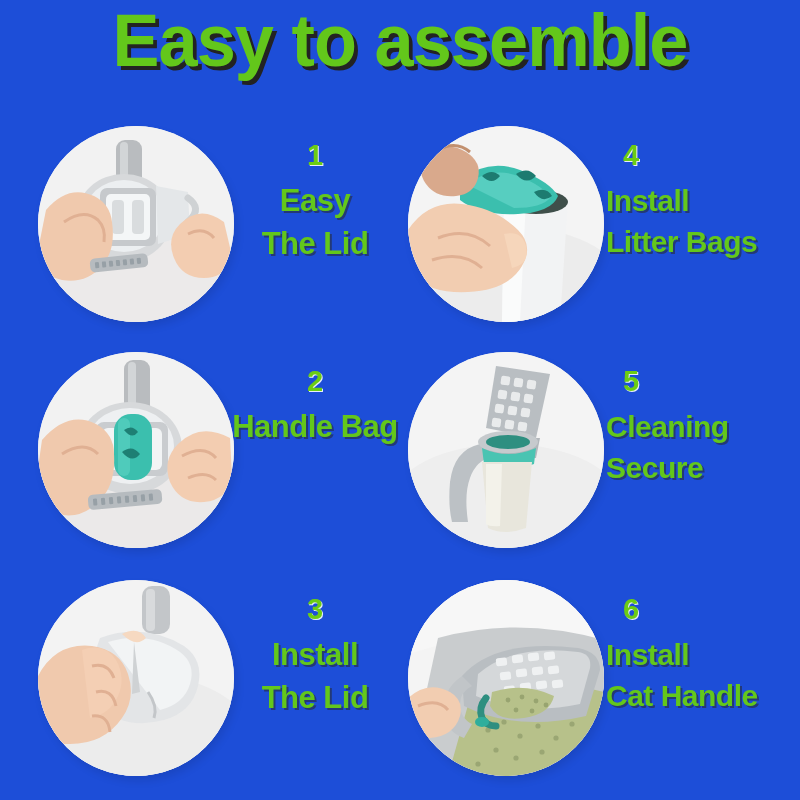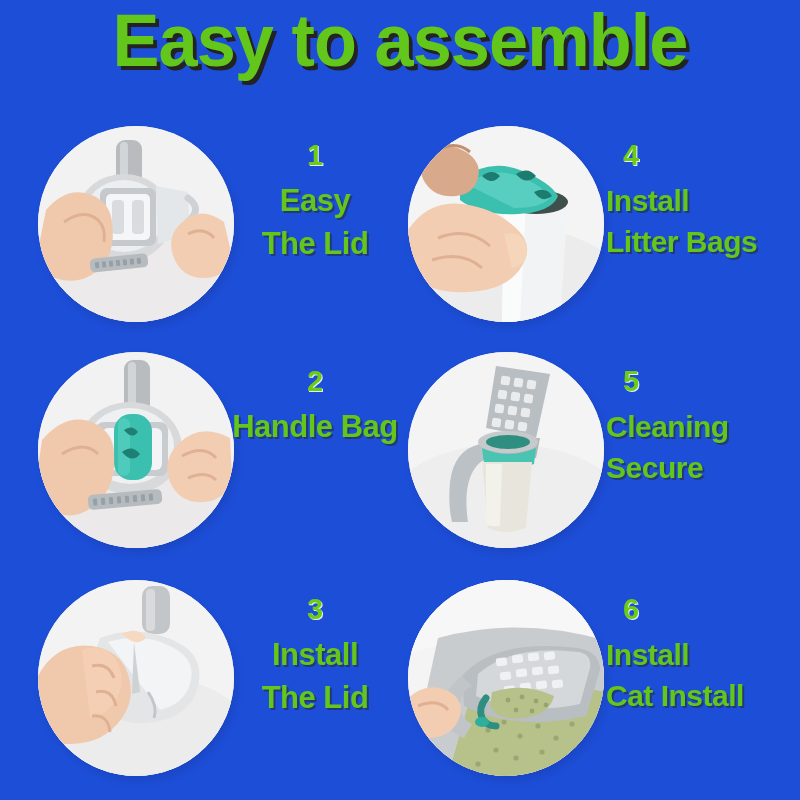--- a/index.html
+++ b/index.html
@@ -326,19 +326,19 @@
           <path d="M78 118 q-8 10 -4 20 q4 8 14 8" fill="none" stroke="#2e8f80" stroke-width="7" stroke-linecap="round"></path>
           <ellipse cx="74" cy="142" rx="7" ry="5" fill="#2fae9c"></ellipse>
           <path d="M0 118 q20 -18 42 -6 q14 8 10 24 q-6 20 -30 22 q-24 2 -30 -14 Z" fill="#f2cdb1"></path>
           <path d="M10 126 q20 -8 30 4" fill="none" stroke="#e0b093" stroke-width="3"></path>
         </svg>
       </div>
       <div class="caption">
         <div class="badge">6</div>
         <div class="label">
           <span>Install</span>
-          <span class="l2">Cat Install</span>
+          <span class="l2">Cat Handle</span>
         </div>
       </div>
     </div>
 
   </div>
 </div>
 
 </body></html>

